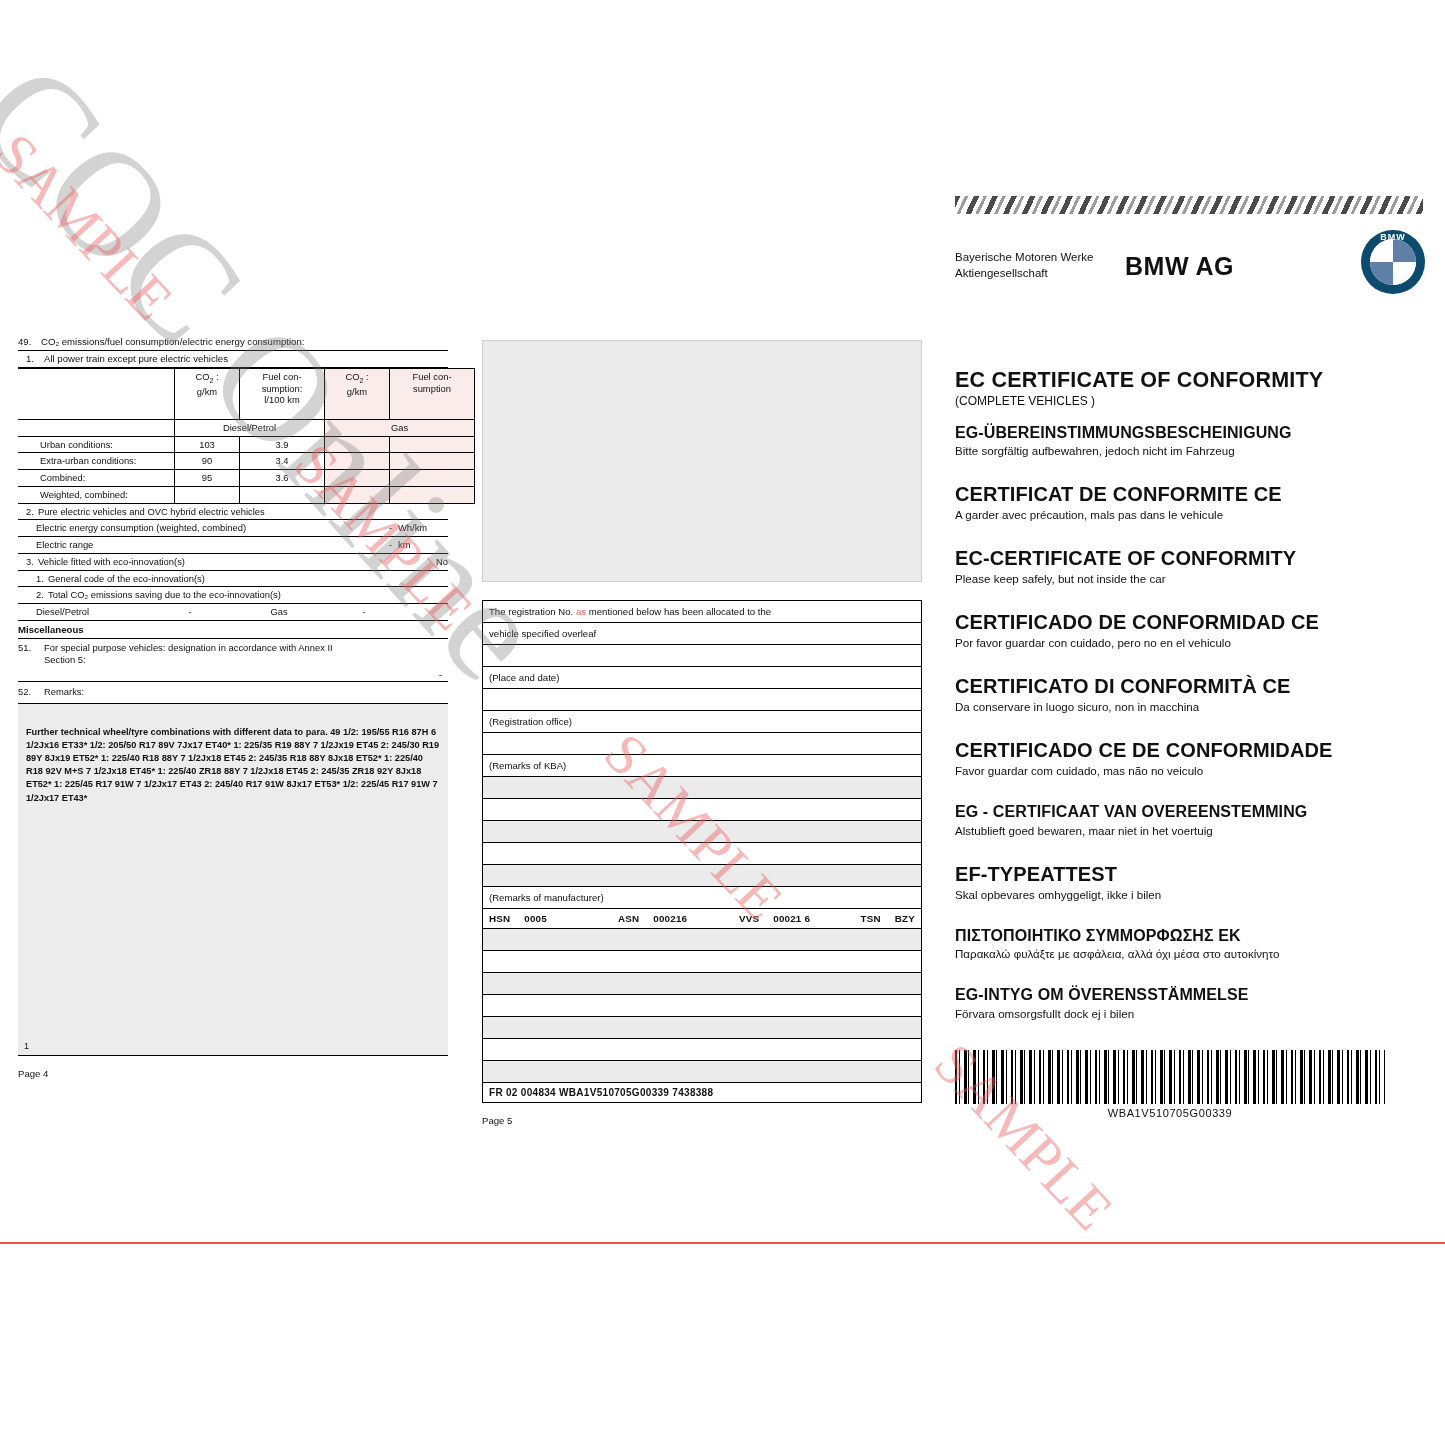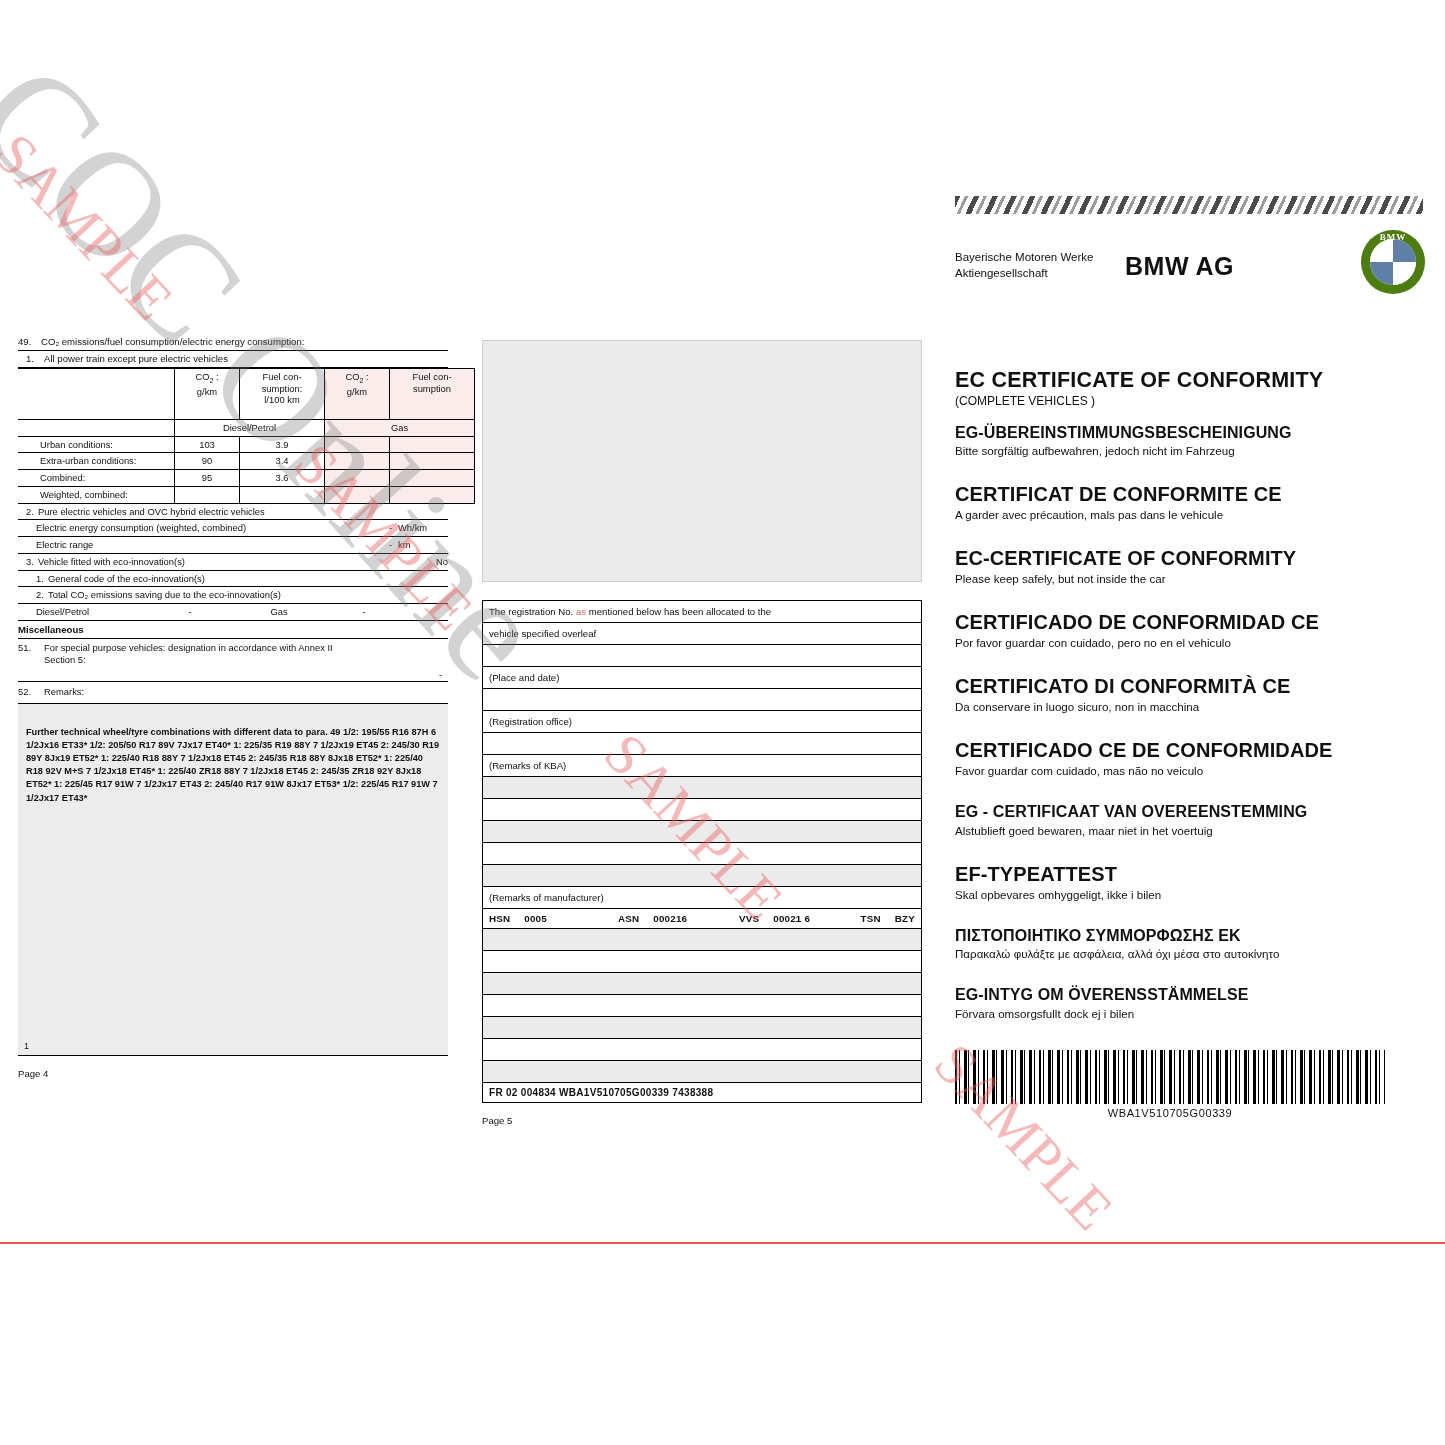--- a/index.html
+++ b/index.html
@@ -268,24 +268,23 @@
   .brand-name {
     font-size: 25px;
     font-weight: bold;
     padding-top: 22px;
     letter-spacing: 0.5px;
     flex: 1;
   }
   .bmw-logo {
     width: 64px; height: 64px;
     border-radius: 50%;
-    background: #4d7c0f;
+    background: #0c4a6e;
     position: relative;
     margin-left: 10px;
-    font-family: Liberation Serif, serif;
   }
   .bmw-logo .inner {
     position: absolute;
     inset: 9px;
     border-radius: 50%;
     overflow: hidden;
     background: #fff;
   }
   .bmw-logo .q {
     position: absolute; width: 50%; height: 50%;

